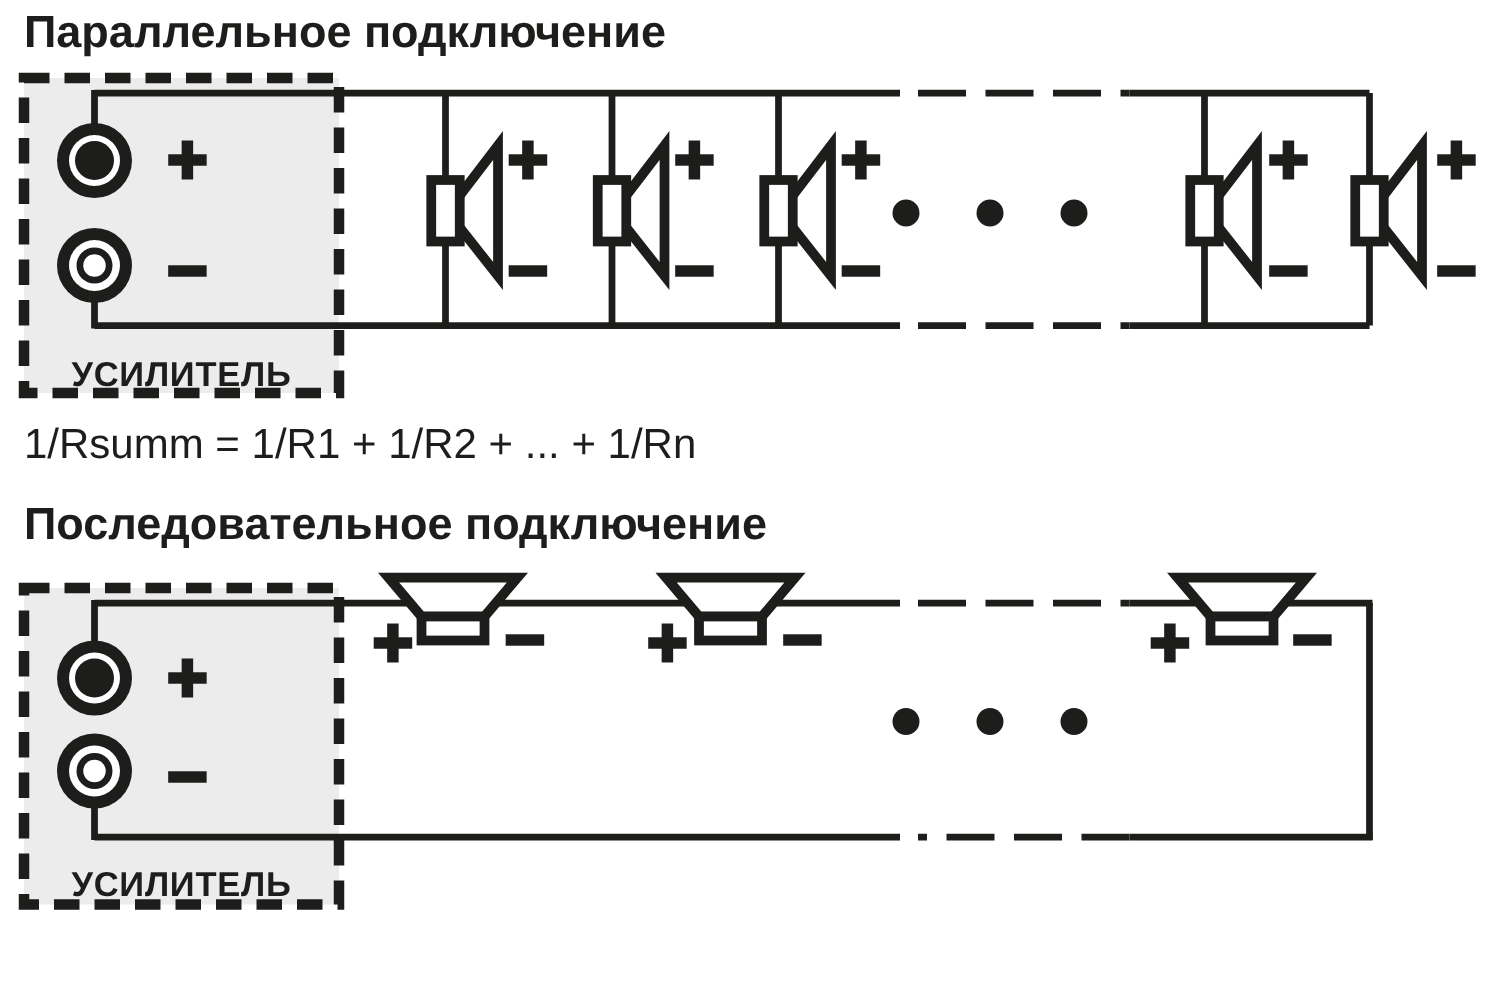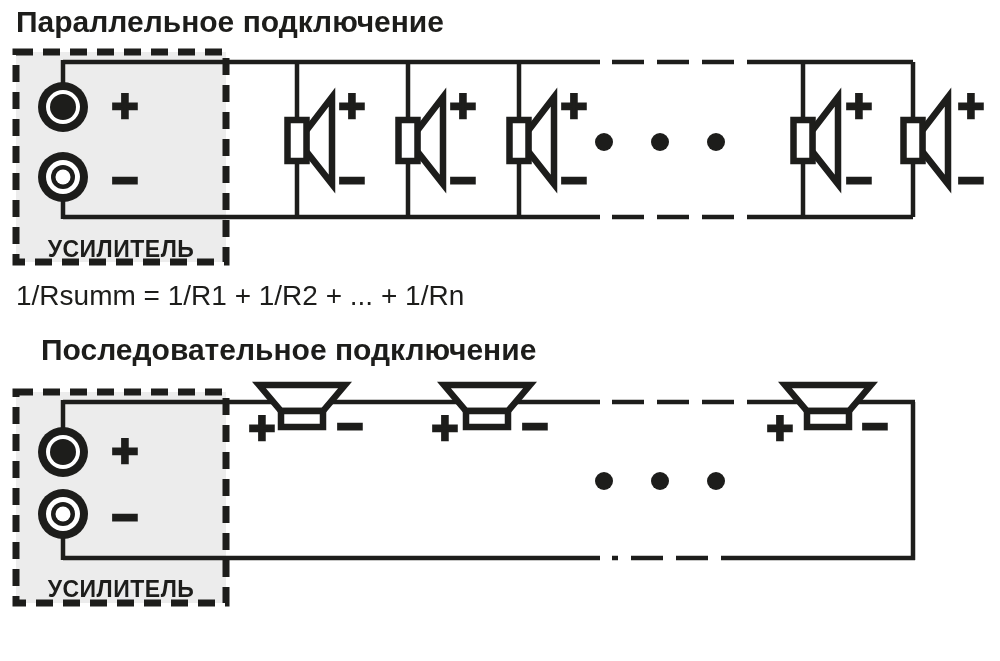--- a/index.html
+++ b/index.html
@@ -106,21 +106,21 @@
 
     <g>
       <circle class="dot" cx="604" cy="142" r="9"></circle>
       <circle class="dot" cx="660" cy="142" r="9"></circle>
       <circle class="dot" cx="716" cy="142" r="9"></circle>
     </g>
   </svg>
 
   <div class="formula" style="top:280px;">1/Rsumm = 1/R1 + 1/R2 + ... + 1/Rn</div>
 
-  <div class="title" style="top:333px;margin-left:25px;">Последовательное подключение</div>
+  <div class="title" style="top:333px;">Последовательное подключение</div>
 
   <svg width="1000" height="245" viewBox="0 372 1000 245" style="top:372px;">
     <defs>
 
       <g id="spk-v">
         <polygon class="spk" points="-43,385 43,385 21,411 -21,411"></polygon>
         <rect class="spk" x="-21" y="411" width="42" height="16" stroke-width="6"></rect>
       </g>
     </defs>
 

